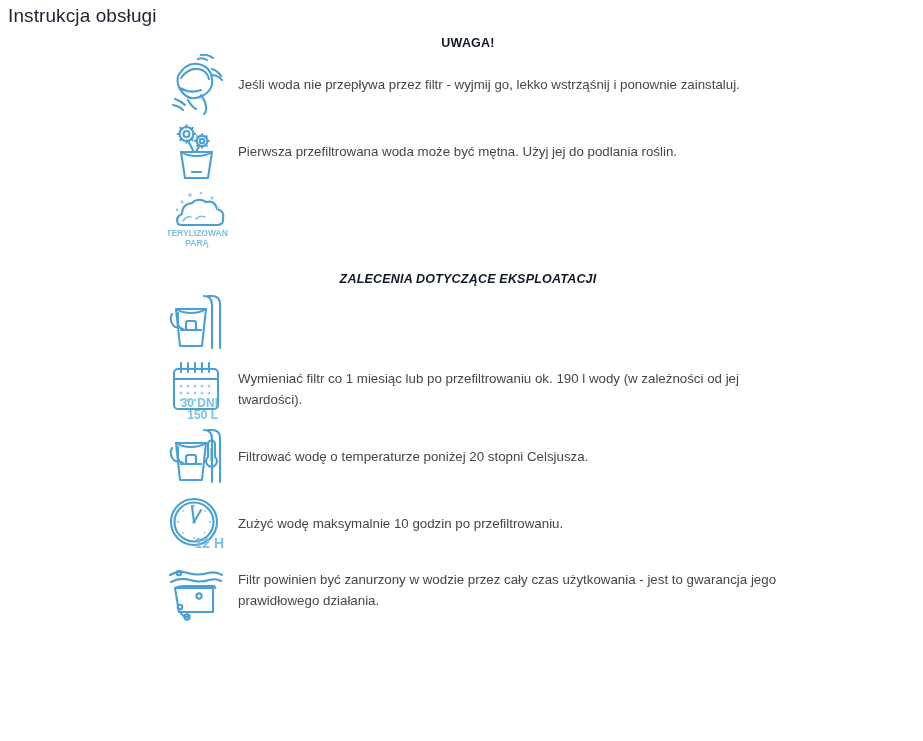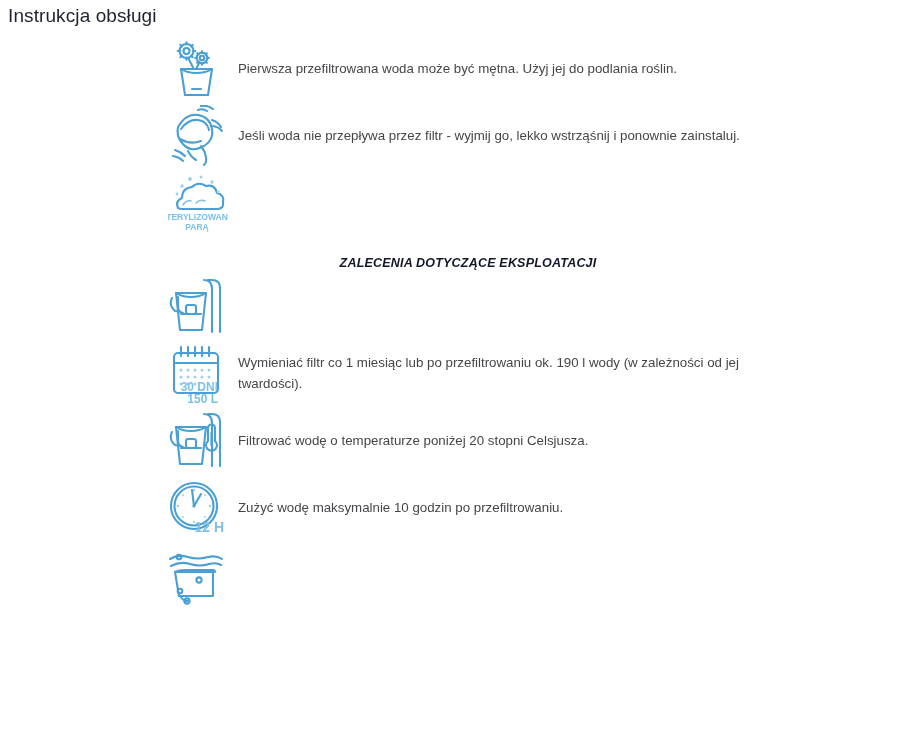--- a/index.html
+++ b/index.html
@@ -87,61 +87,62 @@
     font-weight: bold;
   }
 </style>
 </head>
 <body>
 
 <div class="page-title">Instrukcja obsługi</div>
 
 <div class="content">
 
-
-  <div class="row">
-    <div class="row-icon">
-      <svg width="60" height="62" viewBox="0 0 60 62" aria-hidden="true">
-        <circle class="ic-stroke" cx="18.5" cy="13" r="7"></circle>
-        <circle class="ic-stroke" cx="18.5" cy="13" r="3"></circle>
-        <g class="ic-stroke">
-          <path d="M18.5 4.2v2.2M18.5 19.6v2.2M9.7 13h2.2M25.1 13h2.2M12.3 6.8l1.6 1.6M23.1 17.6l1.6 1.6M24.7 6.8l-1.6 1.6M13.9 17.6l-1.6 1.6"></path>
-        </g>
-        <circle class="ic-stroke" cx="34" cy="20" r="5.4"></circle>
-        <circle class="ic-stroke" cx="34" cy="20" r="2.3"></circle>
-        <g class="ic-stroke">
-          <path d="M34 13.2v1.8M34 25v1.8M27.2 20H29M39 20h1.8M29.2 15.2l1.3 1.3M37.5 23.5l1.3 1.3M38.8 15.2l-1.3 1.3M30.5 23.5l-1.3 1.3"></path>
-        </g>
-        <path class="ic-stroke" d="M20.5 20.5 L25 29.5"></path>
-        <path class="ic-stroke" d="M31.5 24.5 L28.5 30"></path>
-        <path class="ic-stroke" d="M13 31 H44 L40 57 H17 Z"></path>
-        <path class="ic-stroke" d="M13 31 q6 4 15.5 4 t15.5 -4"></path>
-        <path class="ic-stroke" d="M24 51 h9"></path>
-      </svg>
-    </div>
-    <div class="row-text">Pierwsza przefiltrowana woda może być mętna. Użyj jej do podlania roślin.</div>
-  </div>
+  <div class="section-heading first">UWAGA!</div>
 
   <div class="row">
     <div class="row-icon">
       <svg width="60" height="62" viewBox="0 0 60 62" aria-hidden="true">
         <path class="ic-stroke" d="M10 22 Q18 8 30 10 Q42 12 44 24 Q46 36 34 42 Q22 48 14 38 Q8 31 10 22 Z"></path>
         <path class="ic-stroke" d="M13 24 Q20 14 30 15 Q39 16 41 25"></path>
         <path class="ic-stroke" d="M12 34 Q22 40 33 36"></path>
         <path class="ic-stroke" d="M33 41 q4 5 5 11 q1 5 -2 8"></path>
         <path class="ic-stroke" d="M20 46 q3 6 8 9"></path>
         <path class="ic-stroke" d="M30 5 q5 -2 9 1"></path>
         <path class="ic-stroke" d="M33 1 q7 -1 12 3"></path>
         <path class="ic-stroke" d="M44 15 q6 2 9 7"></path>
         <path class="ic-stroke" d="M45 21 q6 1 9 5"></path>
         <path class="ic-stroke" d="M7 45 q6 2 10 6"></path>
         <path class="ic-stroke" d="M5 51 q6 1 10 5"></path>
       </svg>
     </div>
     <div class="row-text">Jeśli woda nie przepływa przez filtr - wyjmij go, lekko wstrząśnij i ponownie zainstaluj.</div>
+  </div>
+
+  <div class="row">
+    <div class="row-icon">
+      <svg width="60" height="62" viewBox="0 0 60 62" aria-hidden="true">
+        <circle class="ic-stroke" cx="18.5" cy="13" r="7"></circle>
+        <circle class="ic-stroke" cx="18.5" cy="13" r="3"></circle>
+        <g class="ic-stroke">
+          <path d="M18.5 4.2v2.2M18.5 19.6v2.2M9.7 13h2.2M25.1 13h2.2M12.3 6.8l1.6 1.6M23.1 17.6l1.6 1.6M24.7 6.8l-1.6 1.6M13.9 17.6l-1.6 1.6"></path>
+        </g>
+        <circle class="ic-stroke" cx="34" cy="20" r="5.4"></circle>
+        <circle class="ic-stroke" cx="34" cy="20" r="2.3"></circle>
+        <g class="ic-stroke">
+          <path d="M34 13.2v1.8M34 25v1.8M27.2 20H29M39 20h1.8M29.2 15.2l1.3 1.3M37.5 23.5l1.3 1.3M38.8 15.2l-1.3 1.3M30.5 23.5l-1.3 1.3"></path>
+        </g>
+        <path class="ic-stroke" d="M20.5 20.5 L25 29.5"></path>
+        <path class="ic-stroke" d="M31.5 24.5 L28.5 30"></path>
+        <path class="ic-stroke" d="M13 31 H44 L40 57 H17 Z"></path>
+        <path class="ic-stroke" d="M13 31 q6 4 15.5 4 t15.5 -4"></path>
+        <path class="ic-stroke" d="M24 51 h9"></path>
+      </svg>
+    </div>
+    <div class="row-text">Pierwsza przefiltrowana woda może być mętna. Użyj jej do podlania roślin.</div>
   </div>
 
   <div class="row">
     <div class="row-icon">
       <svg width="60" height="62" viewBox="0 0 60 62" aria-hidden="true">
         <path class="ic-stroke" d="M10 36 q-3 -7 4 -10 q0 -10 10 -11 q6 -6 14 -1 q9 -2 11 7 q8 2 6 10 q1 5 -5 6 H14 q-4 -0.5 -4 -1 Z"></path>
         <path class="ic-stroke-thin" d="M15 33 q3 -5 8 -4"></path>
         <path class="ic-stroke-thin" d="M28 31 q4 -4 9 -2"></path>
         <circle class="ic-fill-light" cx="14" cy="14" r="1.7"></circle>
         <circle class="ic-fill-light" cx="22" cy="7" r="1.9"></circle>
@@ -252,15 +253,16 @@
         <path class="ic-stroke" d="M7 28 q4 -2 10 -2 h28 q2 0 2 2"></path>
         <path class="ic-stroke" d="M2 15 q8 -5 18 -2 q10 3 20 0 q8 -2 14 2"></path>
         <path class="ic-stroke" d="M3 22 q9 -5 19 -2 q10 3 19 0 q7 -2 12 1"></path>
         <circle class="ic-stroke" cx="11" cy="13" r="2.3"></circle>
         <circle class="ic-stroke" cx="31" cy="36" r="2.6"></circle>
         <circle class="ic-stroke" cx="12" cy="47" r="2.3"></circle>
         <circle class="ic-stroke" cx="19" cy="57" r="2.6"></circle>
         <path class="ic-stroke" d="M12 52 q4 6 8 5"></path>
       </svg>
     </div>
+    <div class="row-text">Filtr powinien być zanurzony w wodzie przez cały czas użytkowania - jest to gwarancja jego prawidłowego działania.</div>
   </div>
 
 </div>
 
 </body></html>

